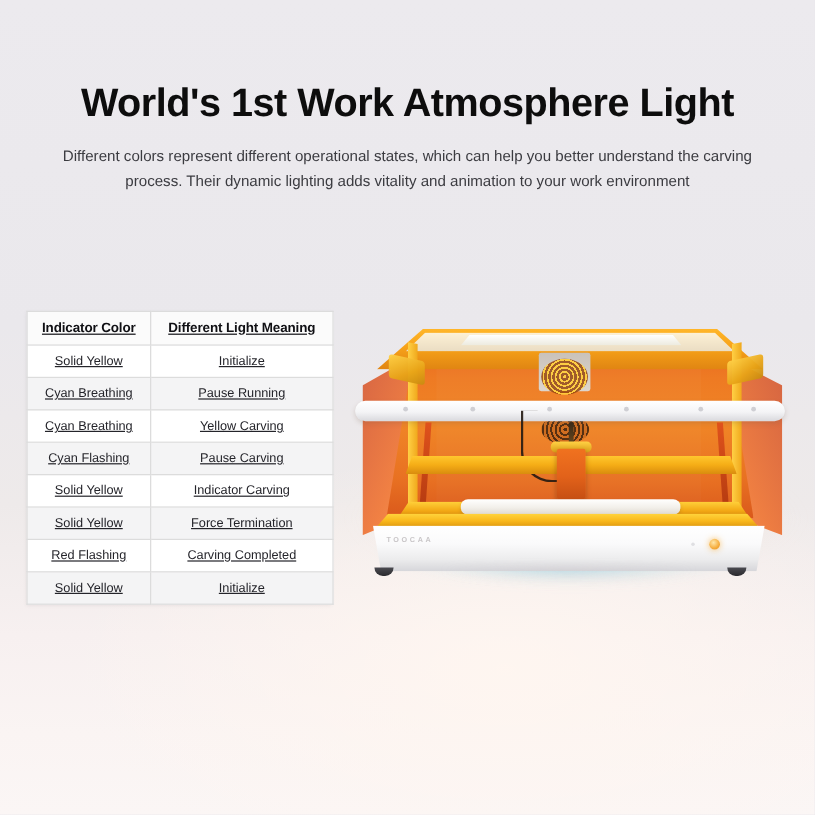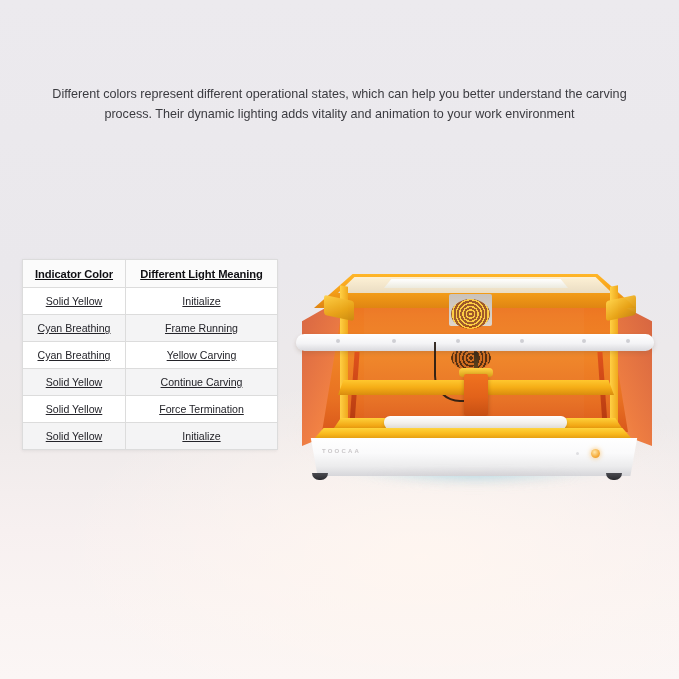--- a/index.html
+++ b/index.html
@@ -235,20 +235,21 @@
     background:radial-gradient(ellipse 150px 14px at 50% 0%, rgba(200,190,195,0.45), rgba(255,255,255,0) 72%);
     filter:blur(4px);
   }
 </style>
 </head>
 <body>
 
 <div id="page">
 
   <div class="hdr">
+    <h1 class="title">World's 1st Work Atmosphere Light</h1>
     <p class="subtitle">Different colors represent different operational states, which can help you better understand the carving process. Their dynamic lighting adds vitality and animation to your work environment</p>
   </div>
 
   <div class="tbl-wrap">
     <table class="ind">
       <colgroup>
           <col class="col-a">
           <col class="col-b">
         </colgroup>
       <thead>
@@ -257,33 +258,41 @@
           <th>Different Light Meaning</th>
         </tr>
       </thead>
       <tbody>
         <tr>
           <td>Solid Yellow</td>
           <td>Initialize</td>
         </tr>
         <tr>
           <td>Cyan Breathing</td>
-          <td>Frame Running</td>
+          <td>Pause Running</td>
         </tr>
         <tr>
           <td>Cyan Breathing</td>
           <td>Yellow Carving</td>
         </tr>
         <tr>
+          <td>Cyan Flashing</td>
+          <td>Pause Carving</td>
+        </tr>
+        <tr>
           <td>Solid Yellow</td>
-          <td>Continue Carving</td>
+          <td>Indicator Carving</td>
         </tr>
         <tr>
           <td>Solid Yellow</td>
           <td>Force Termination</td>
+        </tr>
+        <tr>
+          <td>Red Flashing</td>
+          <td>Carving Completed</td>
         </tr>
         <tr>
           <td>Solid Yellow</td>
           <td>Initialize</td>
         </tr>
       </tbody>
     </table>
   </div>
 
   <div class="machine">

